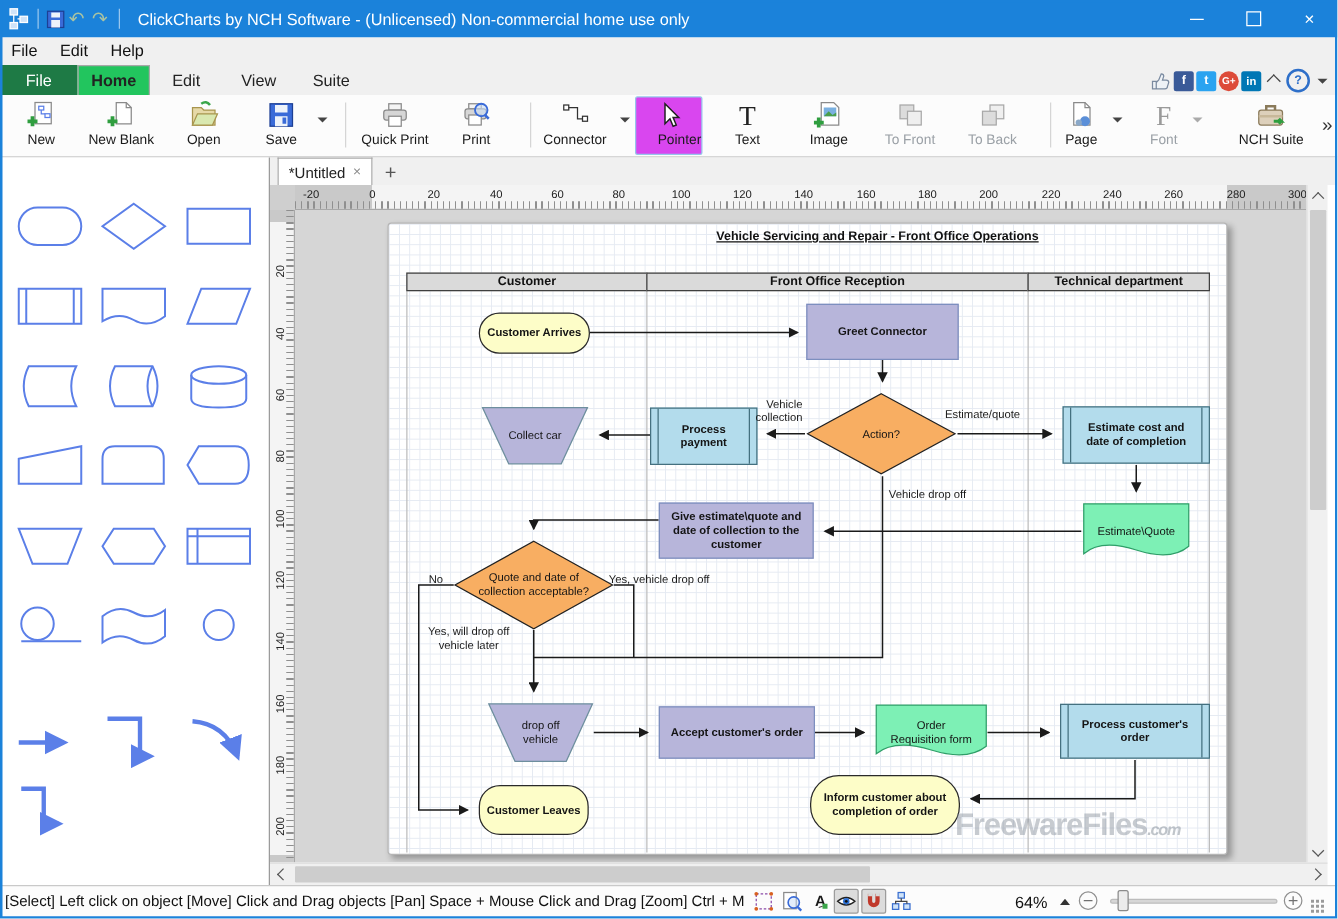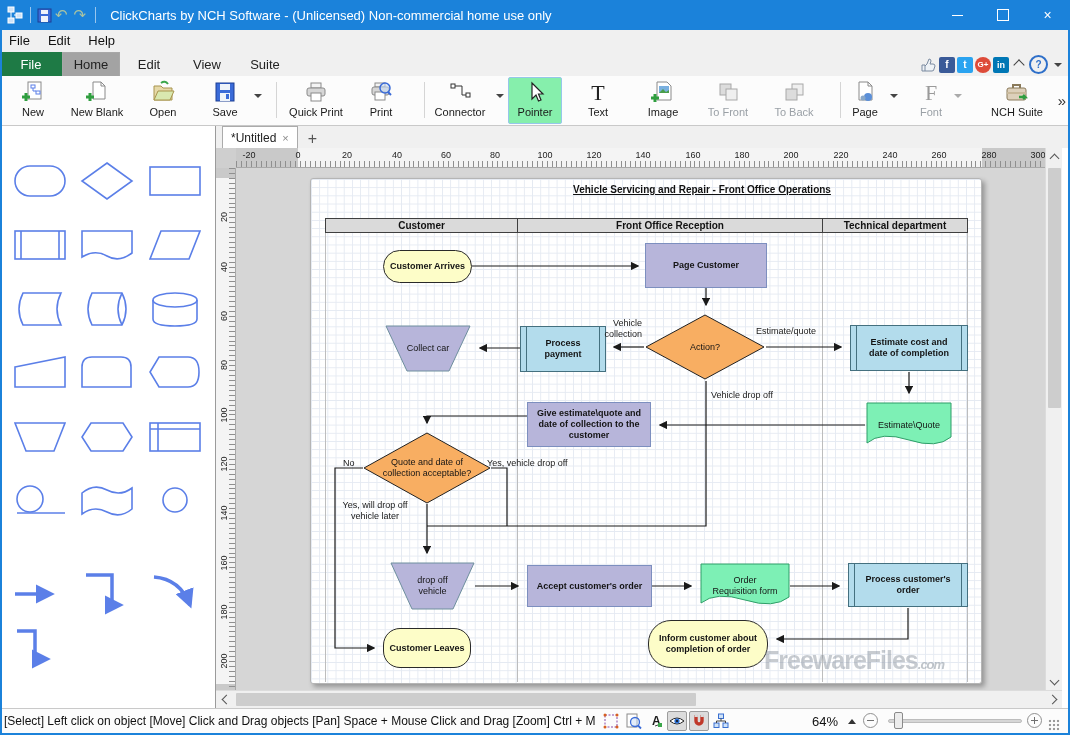--- a/index.html
+++ b/index.html
@@ -16,34 +16,34 @@
   .winbtn{width:45px;height:30px;display:flex;align-items:center;justify-content:center;color:#fff;font-size:14px;}
   .min-glyph{width:11px;height:1px;background:#fff;display:block;}
   .max-glyph{width:10px;height:10px;border:1px solid #fff;display:block;}
 
   
   .menubar{left:0;top:30px;width:1070px;height:22px;background:#f0f0f0;display:flex;align-items:center;font-size:13px;color:#111;}
   .menu-item{padding:0 9px;height:22px;line-height:22px;}
   .tabrow{left:0;top:52px;width:1070px;height:24px;background:#f0f0f0;display:flex;font-size:13px;}
   .rtab{width:58px;height:24px;display:flex;align-items:center;justify-content:center;color:#222;}
   .rtab.file{background:#1e7a45;color:#fff;width:62px;}
-  .rtab.active{background:#a3a3a3;border:1px solid #a8a8a8;border-bottom:none;box-sizing:border-box;}
+  .rtab.active{background:#22c55e;border:1px solid #a8a8a8;border-bottom:none;box-sizing:border-box;font-weight:bold;}
   .social{position:absolute;right:8px;top:55px;display:flex;align-items:center;gap:2px;}
   .soc-tile{width:16px;height:16px;border-radius:2px;color:#fff;font-weight:bold;font-size:10px;display:flex;align-items:center;justify-content:center;}
   .helpcirc{width:15px;height:15px;border-radius:50%;border:2px solid #2e6fc9;color:#2e6fc9;font-weight:bold;font-size:10px;display:flex;align-items:center;justify-content:center;}
   .caret-up{width:7px;height:7px;border-left:1px solid #444;border-top:1px solid #444;transform:rotate(45deg);margin:0 4px;}
   .dd{width:0;height:0;border-left:4px solid transparent;border-right:4px solid transparent;border-top:4px solid #444;}
 
   
   .toolbar{left:0;top:76px;width:1070px;height:50px;background:#fcfcfc;border-bottom:1px solid #c9c9c9;box-sizing:border-box;}
   .tbtn{position:absolute;top:2px;height:46px;text-align:center;font-size:11px;color:#1a1a1a;}
   .tbtn .ic{height:26px;display:flex;align-items:flex-end;justify-content:center;}
   .tbtn .lb{margin-top:2px;white-space:nowrap;}
   .tbtn.disabled{color:#9aa0a6;}
-  .tbtn.selected{background:#86efac;border:1px solid #96c6ea;border-radius:2px;box-sizing:border-box;top:1px;height:47px;}
+  .tbtn.selected{background:#d946ef;border:1px solid #96c6ea;border-radius:2px;box-sizing:border-box;top:1px;height:47px;text-align:right;}
   .tsep{position:absolute;top:6px;width:1px;height:36px;background:#d5d5d5;}
   .tb-caret{position:absolute;top:18px;}
   .overflow{position:absolute;right:4px;top:16px;font-size:15px;color:#333;}
 
   
   .sidebar{left:0;top:126px;width:216px;height:584px;background:#fff;border-right:1px solid #9b9b9b;box-sizing:border-box;}
   .panel-hdr{position:absolute;left:0;width:215px;height:21px;background:linear-gradient(#e3e3e3,#c6c6c6);
     font-size:13px;font-weight:bold;color:#111;display:flex;align-items:center;padding-left:10px;box-sizing:border-box;border-bottom:1px solid #a8a8a8;}
   .hdr-dd{position:absolute;right:10px;width:0;height:0;border-left:5px solid transparent;border-right:5px solid transparent;border-top:6px solid #222;}
   .shape-grid{position:absolute;left:0;top:23px;width:215px;display:grid;grid-template-columns:repeat(3,1fr);grid-auto-rows:40px;row-gap:24px;padding:12px 6px;box-sizing:border-box;justify-items:center;}
@@ -544,21 +544,21 @@
         <path d="M416,418 H455" marker-end="url(#arrK)"></path>
         <path d="M554,418 H603" marker-end="url(#arrK)"></path>
         <path d="M672,440 V471 H541" marker-end="url(#arrK)"></path>
       </g>
     </svg>
 
     <div class="node node-pill" style="left:147px;top:82px;width:89px;height:33px">
         <span>Customer Arrives</span>
       </div>
     <div class="node node-rect" style="left:409px;top:75px;width:122px;height:45px">
-        <span>Page Customer</span>
+        <span>Greet Connector</span>
       </div>
     <div class="node-shape" style="left:149px;top:157px;width:86px;height:47px">
       <svg width="86" height="47">
           <polygon points="1,1 85,1 64,46 22,46" fill="#b7b5da" stroke="#6e8f9e"></polygon>
         </svg>
       <div class="txt">Collect car</div>
       </div>
     <div class="node node-pp" style="left:284px;top:158px;width:86px;height:46px">
         <span style="padding:0 8px">Process payment</span>
       </div>

